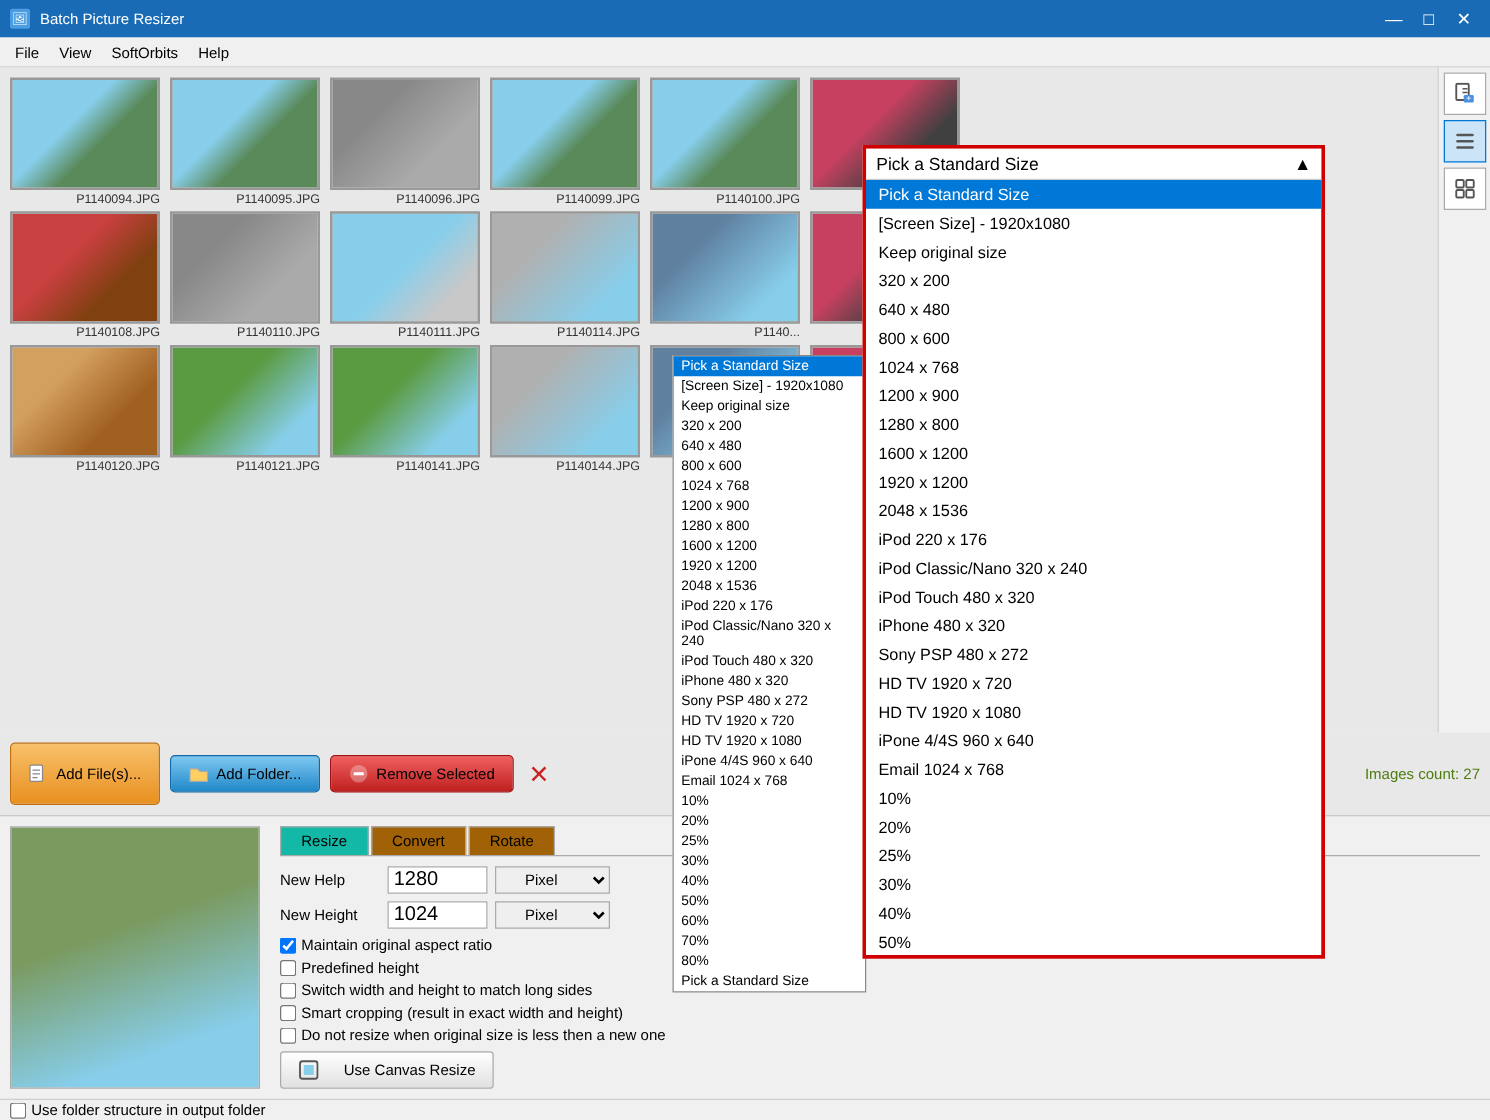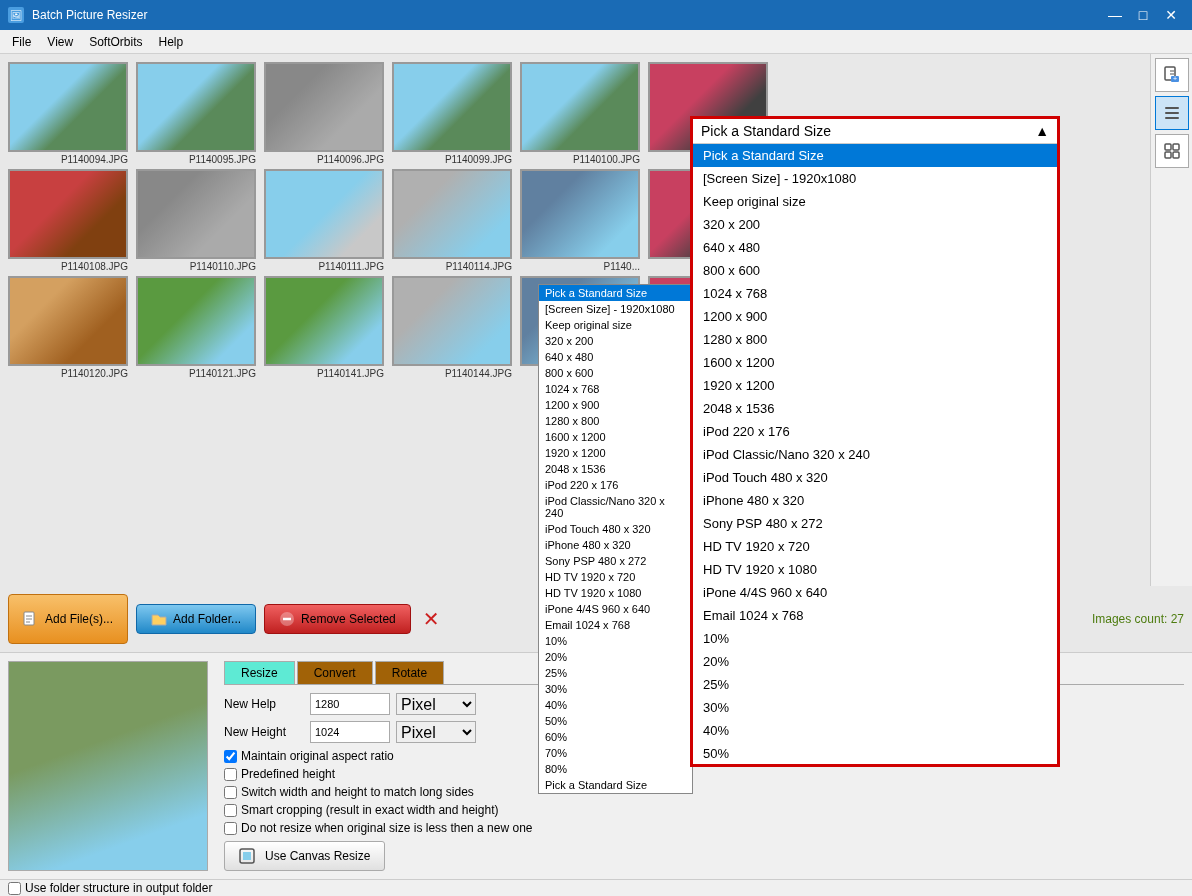--- a/index.html
+++ b/index.html
@@ -208,64 +208,65 @@
 
     .tab {
       padding: 4px 16px;
       cursor: pointer;
       border: 1px solid #aaa;
       border-bottom: none;
       background: #a16207;
       margin-right: 2px;
       font-size: 12px;
     }
-    .tab.active { background: #5eead4; }
+    .tab.active { background: #14b8a6; }
 
     .form-row {
       display: flex;
       align-items: center;
       margin-bottom: 6px;
       gap: 6px;
     }
 
     .form-label { width: 80px; font-size: 12px; }
 
     .form-input {
       width: 80px;
       height: 22px;
       border: 1px solid #aaa;
       padding: 2px 4px;
-      font-size: 11px;
+      font-size: 16px;
     }
 
     .form-select {
-      width: 80px;
+      width: 92px;
       height: 22px;
       border: 1px solid #aaa;
-      font-size: 16px;
+      font-size: 12px;
+      padding-left: 19px;
     }
 
     .checkbox-row {
       display: flex;
       align-items: center;
       gap: 4px;
       margin-bottom: 4px;
       font-size: 12px;
     }
 
     .btn-canvas {
       background: linear-gradient(to bottom, #fff, #e0e0e0);
       border: 1px solid #aaa;
       border-radius: 3px;
       padding: 6px 14px;
       cursor: pointer;
       font-size: 12px;
       display: flex;
       align-items: center;
-      gap: 10px;
+      gap: 20px;
     }
 
     
     .destination-bar {
       display: flex;
       align-items: center;
       padding: 6px 8px;
       gap: 8px;
       border-top: 1px solid #ccc;
       background: #f0f0f0;

